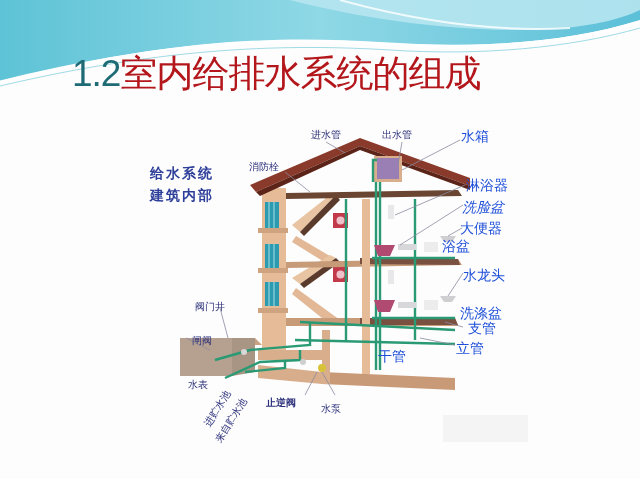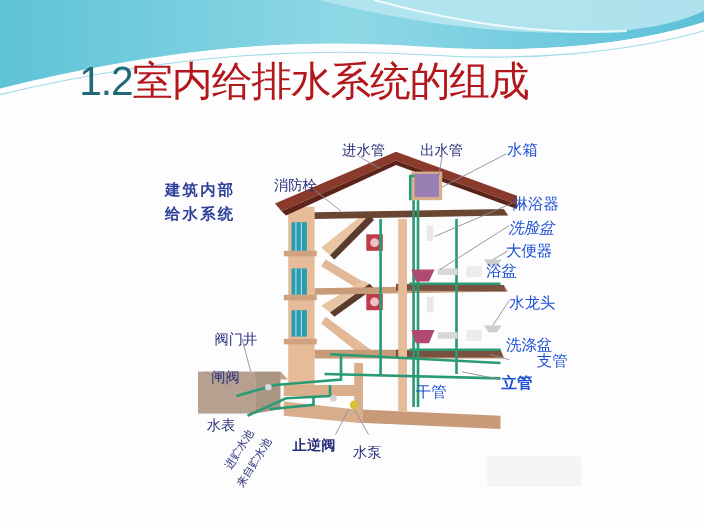--- a/index.html
+++ b/index.html
@@ -4,21 +4,21 @@
 <style>
   html, body { margin:0; padding:0; }
   body { width:640px; height:479px; overflow:hidden; background:#fdfdfd; position:relative; font-family:"DejaVu Sans", sans-serif; }
   .slide { position:absolute; left:0; top:0; width:640px; height:385px; }
   .bg-waves { position:absolute; left:0; top:0; width:640px; height:120px; }
   .title { position:absolute; left:72px; top:52px; font-size:37px; line-height:44px; white-space:nowrap; letter-spacing:-1px; }
   .title .num { color:#1f6b75; font-family:"Liberation Sans", sans-serif; }
   .title .txt { color:#b3161b; }
   .diagram { position:absolute; left:0; top:0; width:640px; height:479px; }
   .lbl { position:absolute; font-family:"DejaVu Serif", serif; color:#2b2f7a; white-space:nowrap; }
-  .lbl.sm { font-size:13px; }
+  .lbl.sm { font-size:10px; }
   .lbl.md { font-size:14px; color:#1d4ed8; }
   .lbl.side { font-size:14px; font-weight:bold; color:#2e3f9a; letter-spacing:2px; line-height:22px; }
   .lbl.rot { transform-origin:left top; transform:rotate(-58deg); font-size:10px; }
   .ghost { position:absolute; left:443px; top:415px; width:85px; height:27px; background:#f4f4f4; }
 </style>
 </head>
 <body>
 
 <div class="slide">
 
@@ -138,36 +138,36 @@
       <line x1="463" y1="327" x2="445" y2="322"></line>
       <line x1="455" y1="345" x2="420" y2="338"></line>
       <line x1="220" y1="308" x2="228" y2="338"></line>
       <line x1="186" y1="338" x2="210" y2="350"></line>
       <line x1="305" y1="395" x2="317" y2="372"></line>
       <line x1="335" y1="395" x2="322" y2="372"></line>
     </g>
   </svg>
 
   <div class="lbl side" style="left:150px;top:162px;">
+    <div>给水系统</div>
     <div>建筑内部</div>
-    <div>给水系统</div>
   </div>
 
   <div class="lbl sm" style="left:311px;top:128px;">进水管</div>
   <div class="lbl sm" style="left:382px;top:128px;">出水管</div>
   <div class="lbl md" style="left:461px;top:128px;">水箱</div>
   <div class="lbl sm" style="left:249px;top:160px;">消防栓</div>
   <div class="lbl md" style="left:466px;top:177px;">淋浴器</div>
   <div class="lbl md" style="left:462px;top:199px;font-style:italic;">洗脸盆</div>
   <div class="lbl md" style="left:460px;top:220px;">大便器</div>
   <div class="lbl md" style="left:442px;top:238px;">浴盆</div>
   <div class="lbl md" style="left:463px;top:267px;font-family:Liberation Mono, monospace;">水龙头</div>
   <div class="lbl md" style="left:460px;top:293px;margin-top:12px;">洗涤盆</div>
-  <div class="lbl md" style="left:468px;top:320px;margin-left:20px;">支管</div>
-  <div class="lbl md" style="left:456px;top:340px;font-weight:bold;">立管</div>
+  <div class="lbl md" style="left:468px;top:320px;">支管</div>
+  <div class="lbl md" style="left:456px;top:340px;">立管</div>
   <div class="lbl md" style="left:378px;top:348px;">干管</div>
   <div class="lbl sm" style="left:195px;top:300px;">阀门井</div>
   <div class="lbl sm" style="left:192px;top:334px;">闸阀</div>
   <div class="lbl sm" style="left:188px;top:378px;">水表</div>
   <div class="lbl rot" style="left:201px;top:422px;">进贮水池</div>
   <div class="lbl rot" style="left:212px;top:438px;">来自贮水池</div>
   <div class="lbl sm" style="left:266px;top:396px;font-weight:bold;">止逆阀</div>
   <div class="lbl sm" style="left:321px;top:402px;">水泵</div>
 
   <div class="ghost"></div>

